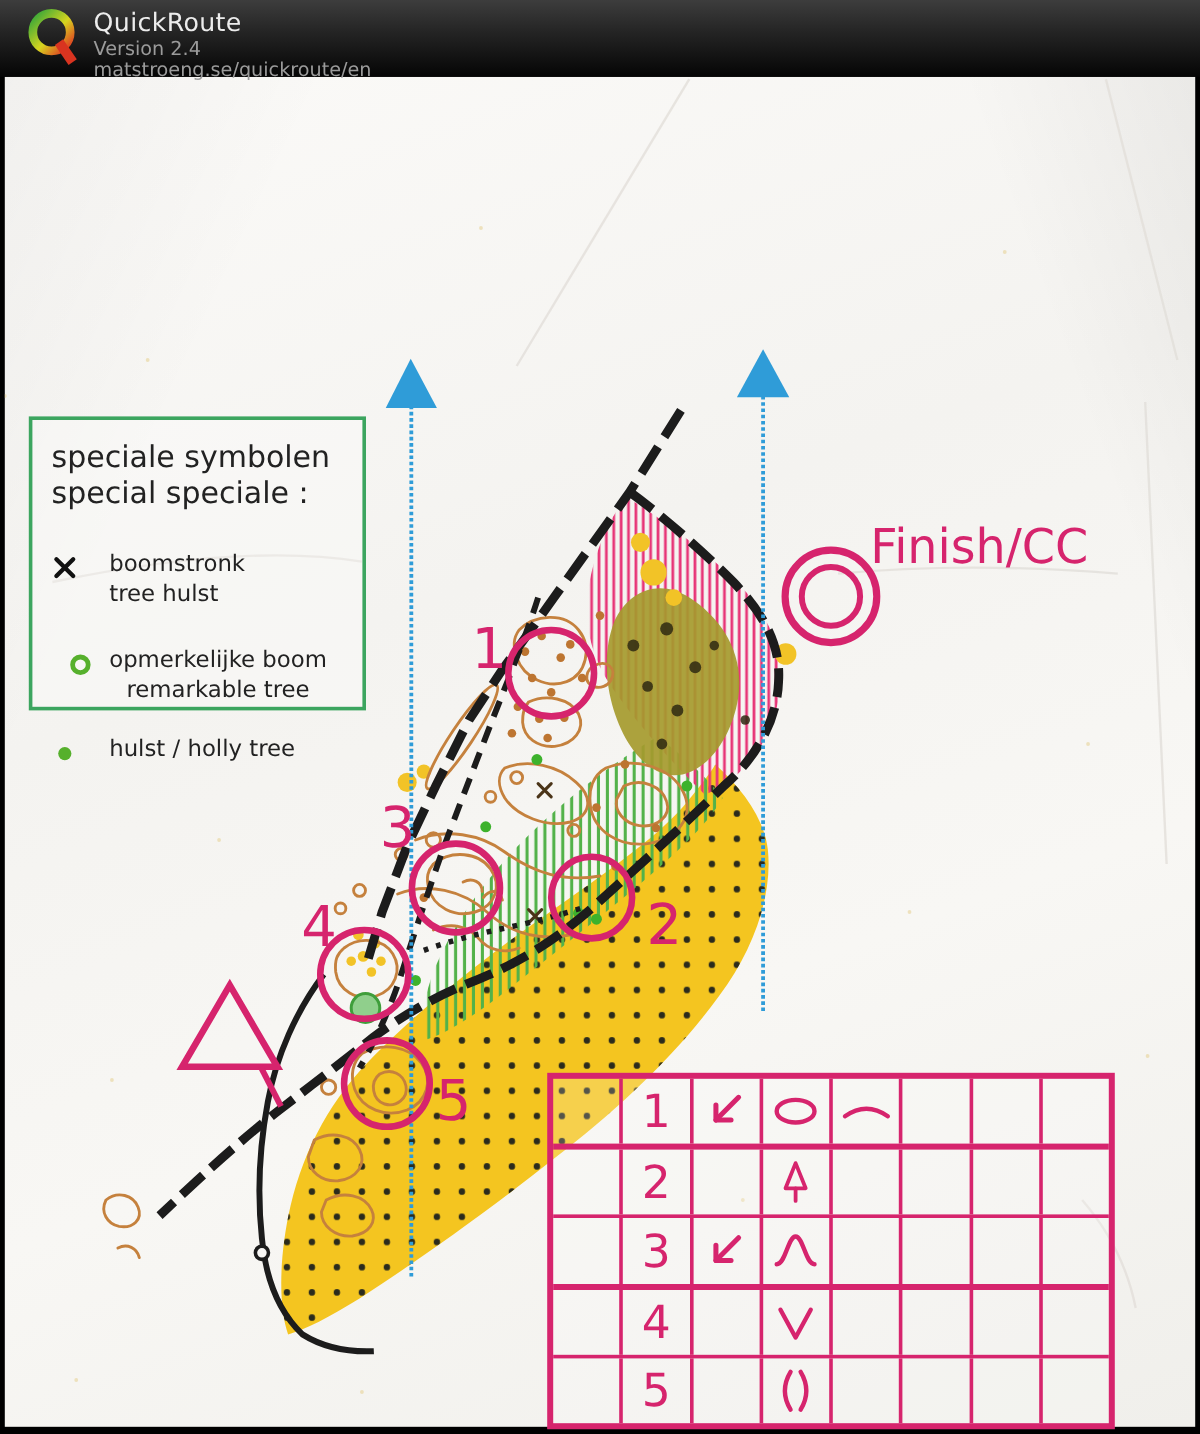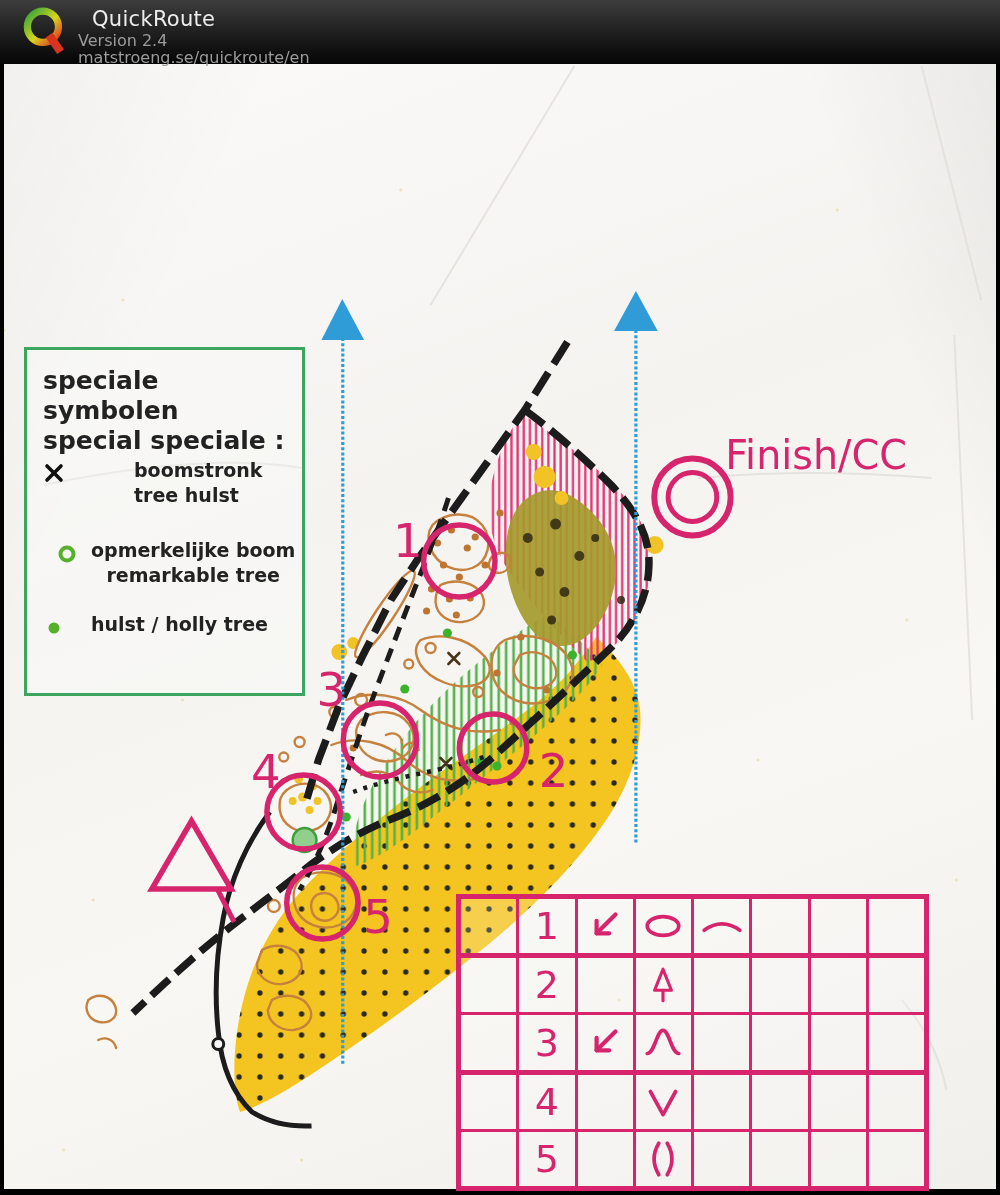--- a/index.html
+++ b/index.html
@@ -15,45 +15,45 @@
     overflow:hidden;position:relative;
   }
   
   .titlebar{
     position:absolute;left:0;top:0;width:1000px;height:64px;
     background:linear-gradient(#3d3d3d 0%,#242424 42%,#050505 100%);
     z-index:5;
   }
   .logo{position:absolute;left:18px;top:5px;width:54px;height:54px;}
   .tb-text{position:absolute;left:78px;top:7px;}
-  .tb-app{font-size:21px;color:#ececec;letter-spacing:.3px;margin-left:14px;}
+  .tb-app{font-size:21px;color:#ececec;letter-spacing:.3px;}
   .tb-sub{font-size:16px;color:#9b9b9b;line-height:14px;margin-top:3px;}
   
   .paper{
     position:absolute;left:4px;top:64px;width:992px;height:1125px;
     background:
       linear-gradient(115deg, rgba(0,0,0,.04), rgba(0,0,0,0) 18%),
       linear-gradient(250deg, rgba(0,0,0,.05), rgba(0,0,0,0) 14%),
       linear-gradient(160deg,#fbfaf8 0%,#f4f3f0 38%,#f8f7f4 66%,#f0efeb 100%);
   }
   .map-title{
     position:absolute;left:70px;top:30px;width:900px;
     font-size:66px;font-weight:600;color:#171717;
     letter-spacing:-2px;line-height:92px;white-space:nowrap;
   }
   
   .legend{
-    position:absolute;left:20px;top:283px;width:281px;height:349px;
-    border:3px solid #3ca55f;background:rgba(255,255,255,.25);font-weight:bold;
+    position:absolute;left:20px;top:283px;width:281px;height:245px;
+    border:3px solid #3ca55f;background:rgba(255,255,255,.25);
   }
   .leg-title{position:absolute;left:16px;top:16px;font-size:25px;color:#222;line-height:30px;}
   .leg-item{position:absolute;left:16px;display:flex;align-items:flex-start;}
   .leg-sym{width:48px;padding-top:4px;flex:0 0 48px;}
   .leg-lab{font-size:19px;color:#222;line-height:25px;}
-  .li1{top:108px;gap:43px;} .li2{top:188px;text-align:center;} .li3{top:262px;}
+  .li1{top:108px;} .li2{top:188px;text-align:center;} .li3{top:262px;}
   
   .ctable{
     position:absolute;left:452px;top:830px;width:473px;height:297px;
     border:5px solid var(--tm);display:flex;flex-direction:column;
     background:rgba(255,255,255,.2);
   }
   .trow{display:flex;flex:1;border-bottom:3px solid var(--tm);min-height:0;}
   .trow:nth-child(1),.trow:nth-child(3){border-bottom-width:5px;}
   .trow:last-child{border-bottom:none;}
   .tcell{flex:1;border-right:3px solid var(--tm);display:flex;align-items:center;justify-content:center;min-width:0;}

